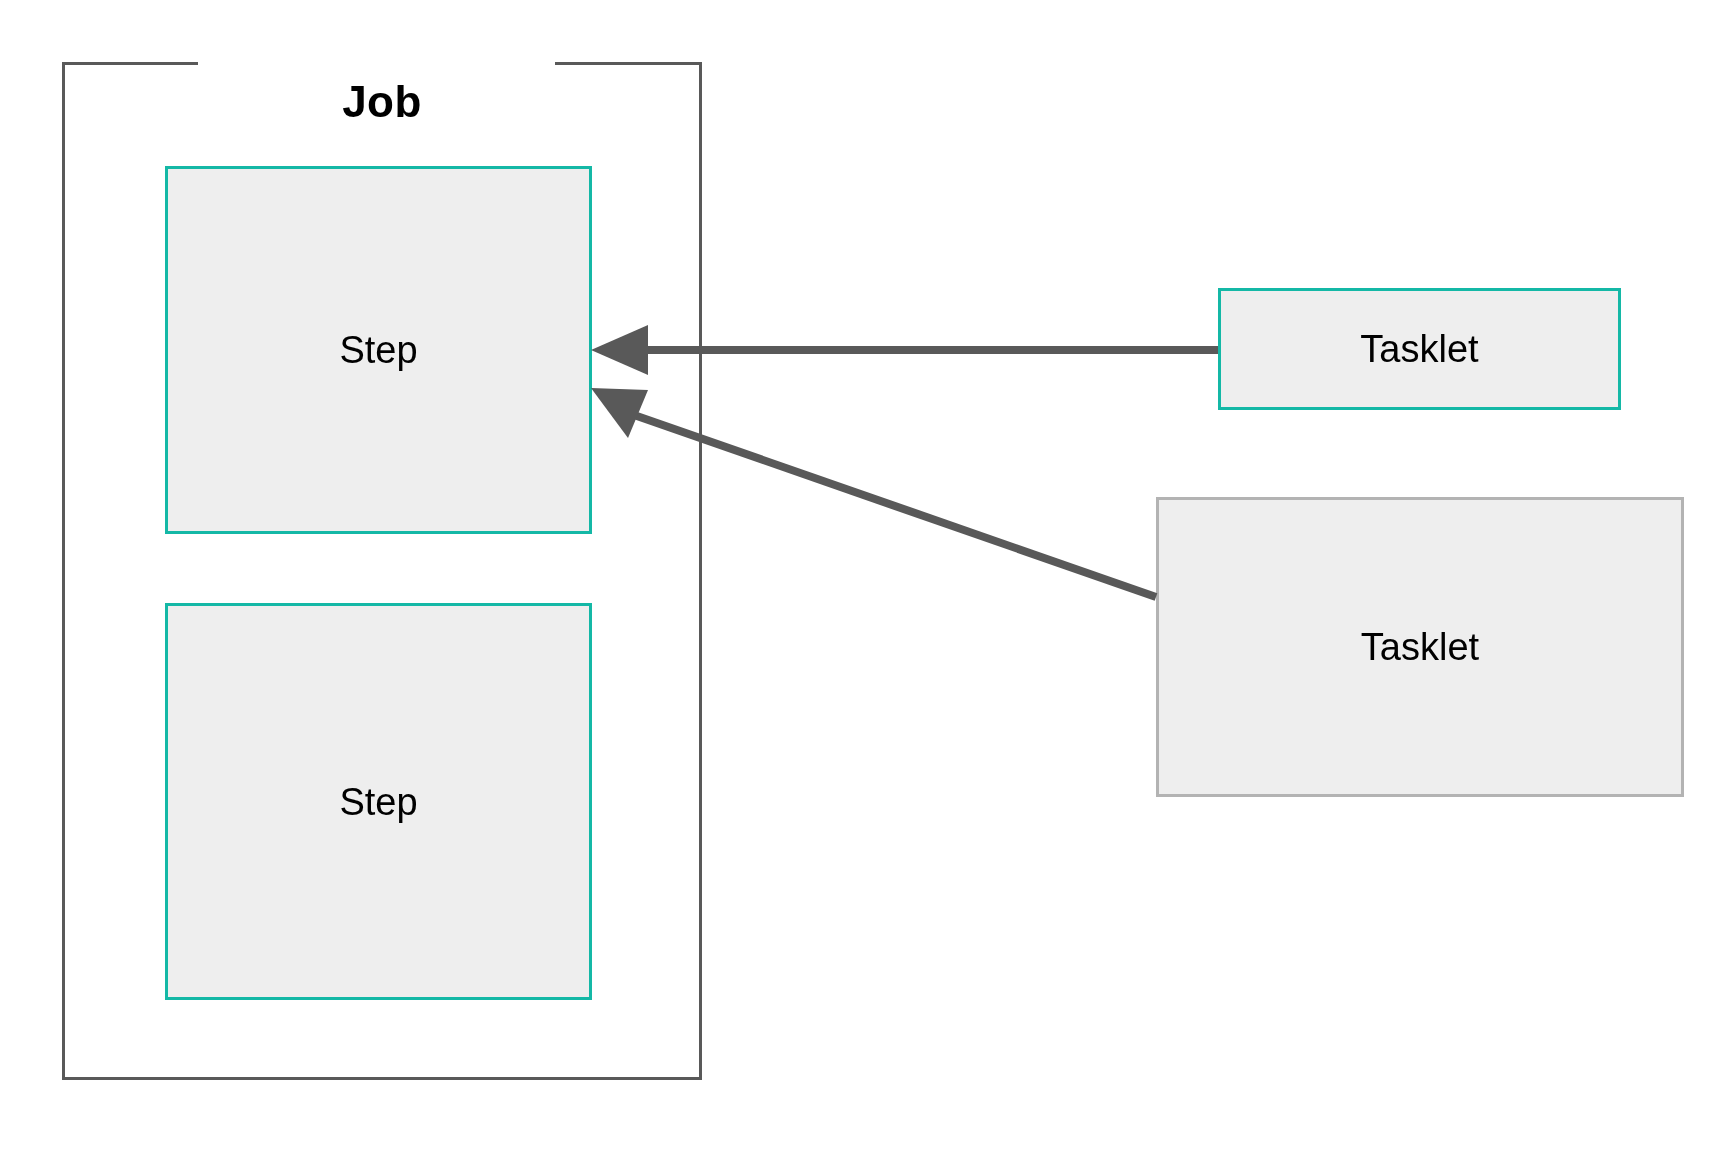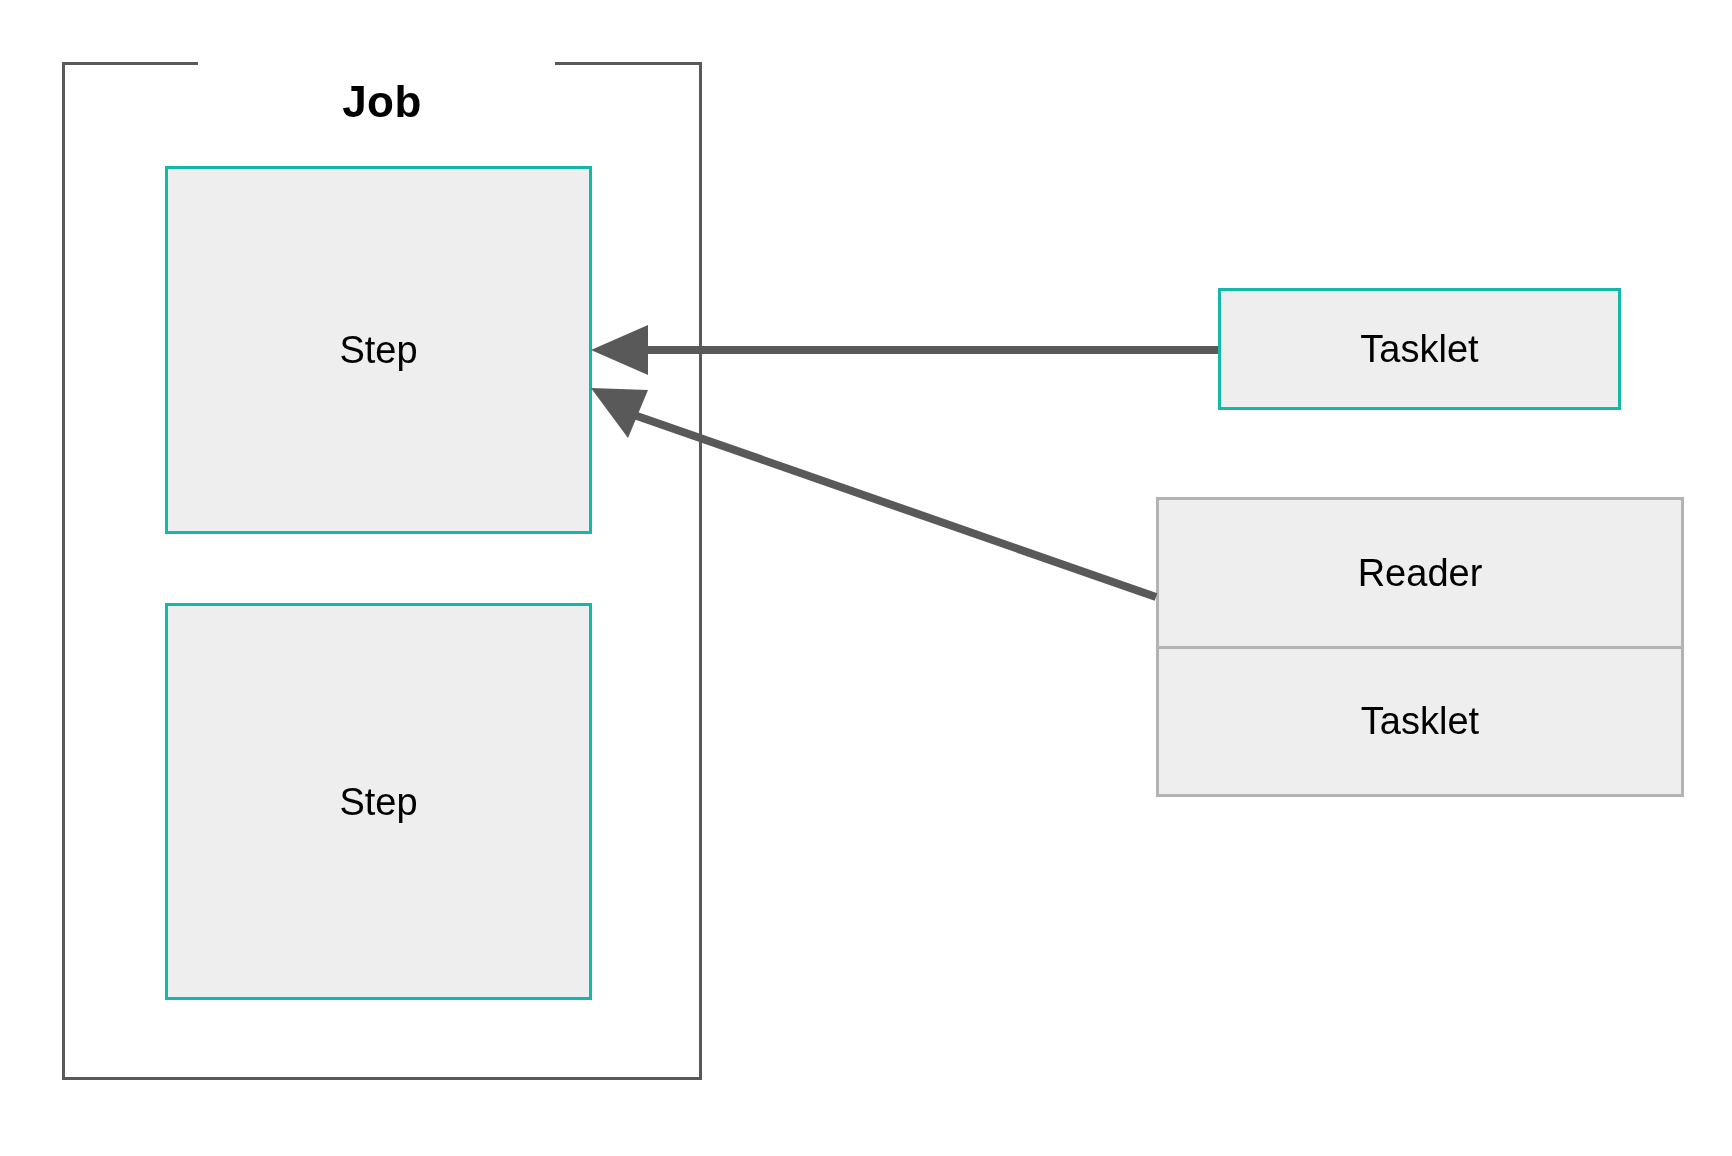--- a/index.html
+++ b/index.html
@@ -127,23 +127,20 @@
   <div class="node-box step-box-2">
     <span class="node-label">Step</span>
   </div>
 
   <div class="node-box tasklet-box">
     <span class="node-label">Tasklet</span>
   </div>
 
   <div class="chunk-box">
     <div class="chunk-row">
-      <span class="node-label">Reader</span>
-    </div>
-    <div class="chunk-row">
       <span class="node-label">Tasklet</span>
     </div>
   </div>
 
   <svg class="arrow-layer" viewBox="0 0 1732 1156" width="1732" height="1156">
 
     <g>
       <line x1="1218" y1="350" x2="640" y2="350" stroke="#595959" stroke-width="8" stroke-linecap="butt"></line>
       <polygon points="591,350 648,325 648,375" fill="#595959"></polygon>
     </g>

